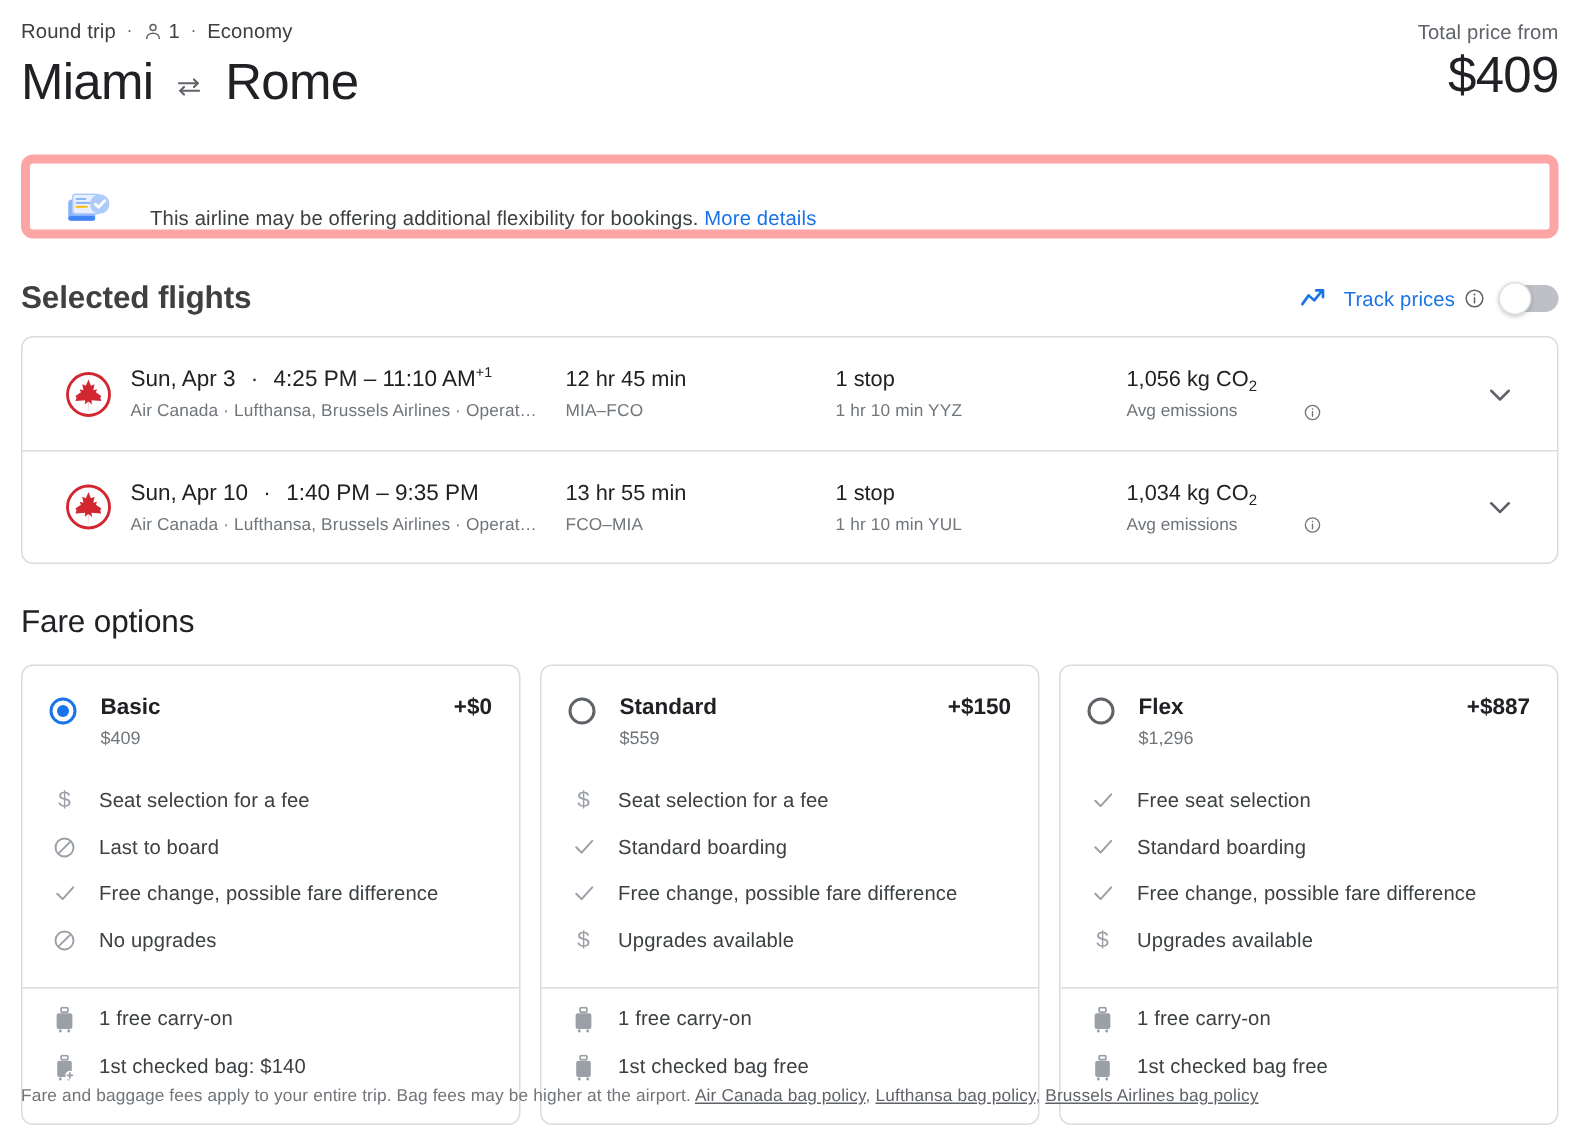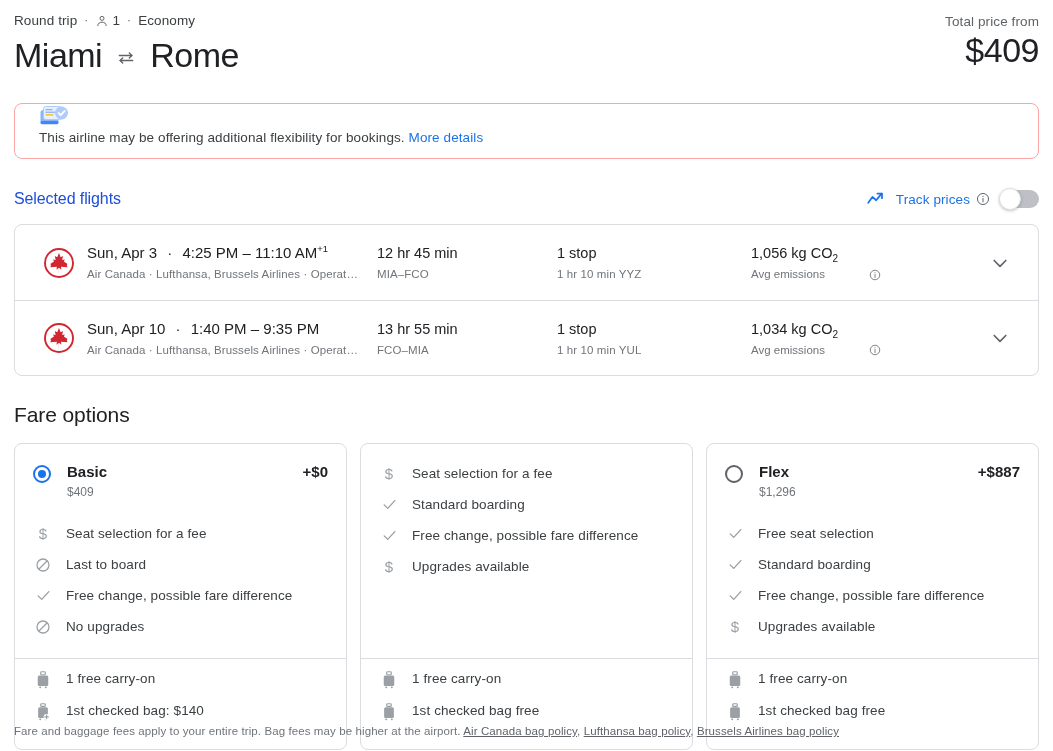--- a/index.html
+++ b/index.html
@@ -28,30 +28,30 @@
   .route-city { font-size: 34px; font-weight: 400; letter-spacing: -.5px;
                 color: #202124; line-height: 42px; }
   .swap-icon { margin: 0 13px; color: #5f6368; display: inline-flex;
                align-items: center; position: relative; top: 3px; }
   .hdr-right { text-align: right; padding-top: 6px; }
   .total-label { font-size: 13.5px; color: #5f6368; letter-spacing: .1px; }
   .total-price { font-size: 34px; font-weight: 400; color: #202124;
                  letter-spacing: -.5px; line-height: 40px; margin-top: 1px; }
 
   
-  .flex-banner { margin-top: 27px; border: 1px solid #fca5a5; border-radius: 8px;
-                 height: 56px; display: flex; align-items: flex-start; padding: 0 24px; flex-direction: column; }
+  .flex-banner { margin-top: 27px; border: 6px solid #fca5a5; border-radius: 8px;
+                 height: 56px; display: flex; align-items: flex-end; padding: 0 24px; }
   .flex-banner .bicon { margin-right: 26px; display: flex; align-items: center; }
   .flex-text { font-size: 13.5px; color: #3c4043; letter-spacing: .1px; }
   .flex-text a { color: #1a73e8; text-decoration: none; }
 
   
   .sec-head { display: flex; justify-content: space-between; align-items: center;
               margin-top: 26px; height: 28px; }
-  .sec-title { font-size: 16px; font-weight: 400; color: #1d4ed8;
+  .sec-title { font-size: 21px; font-weight: 700; color: #404040;
                letter-spacing: -.1px; }
   .track-wrap { display: flex; align-items: center; }
   .track-chart-icon { display: flex; align-items: center; margin-right: 9px; }
   .track-label { font-size: 13.5px; color: #1a73e8; letter-spacing: .1px; }
   .info-icon { margin-left: 6px; display: flex; align-items: center;
                color: #5f6368; }
   .toggle { margin-left: 11px; width: 38px; height: 18px; border-radius: 9px;
             background: #bdc1c6; position: relative; display: inline-block; }
   .toggle .knob { position: absolute; left: -2px; top: -2px; width: 22px;
                   height: 22px; border-radius: 50%; background: #ffffff;
@@ -365,20 +365,30 @@
               <circle cx="14.8" cy="18.5" r="4" fill="#ffffff"></circle>
               <path d="M14.8 16.2v4.6M12.5 18.5h4.6" stroke="#9aa0a6" stroke-width="1.5" stroke-linecap="round"></path>
             </svg>
           </span>
           <span class="feat-txt">1st checked bag: $140</span>
         </div>
       </div>
     </div>
 
     <div class="fare-card">
+      <div class="fare-top">
+        <div class="fare-head">
+          <span class="radio"></span>
+          <span>
+            <span class="fare-name">Standard</span>
+            <div class="fare-base">$559</div>
+          </span>
+          <span class="fare-delta">+$150</span>
+        </div>
+      </div>
       <div class="feat-list">
         <div class="feat">
           <span class="feat-icon">
               <span class="dollar">$</span>
             </span>
           <span class="feat-txt">Seat selection for a fee</span>
         </div>
         <div class="feat">
           <span class="feat-icon">
             <svg width="17" height="17" viewBox="0 0 24 24" fill="none" stroke="#9aa0a6" stroke-width="1.9" stroke-linecap="round" stroke-linejoin="round">

